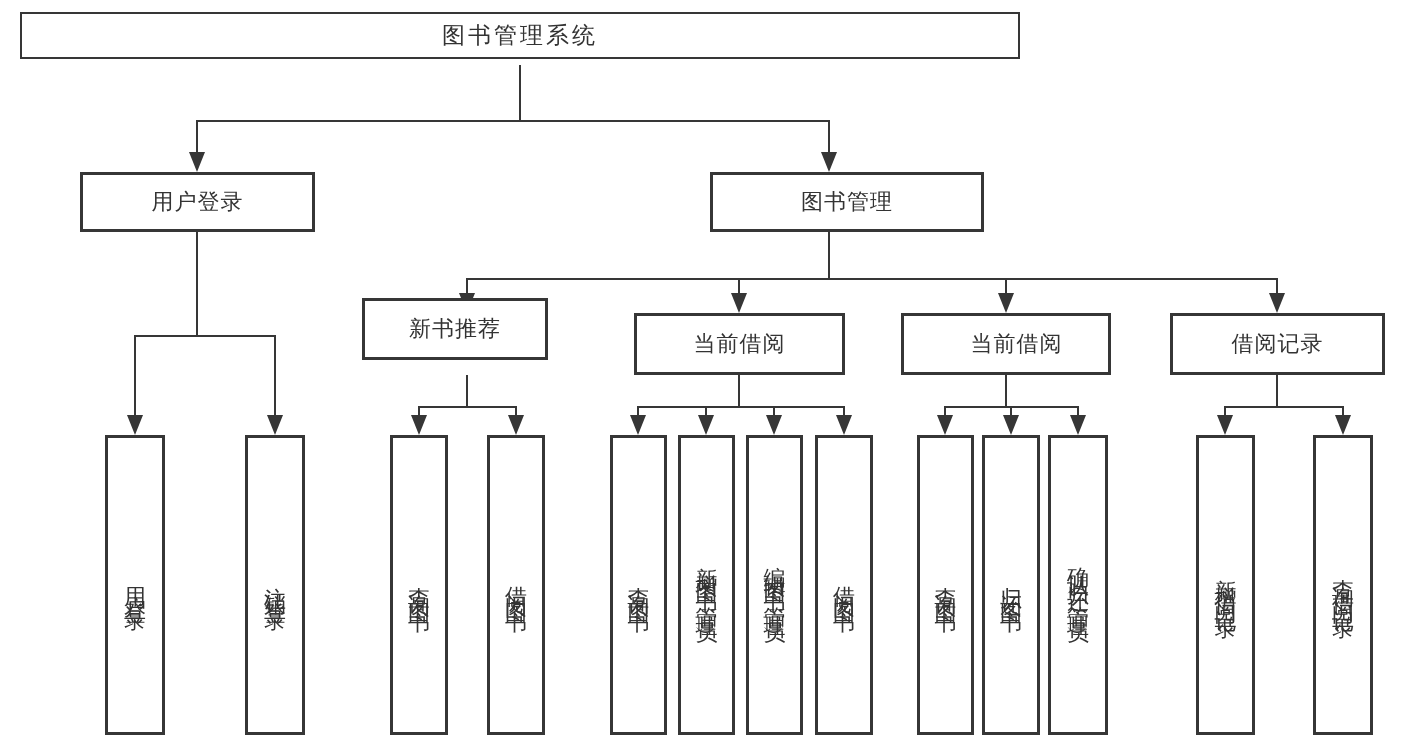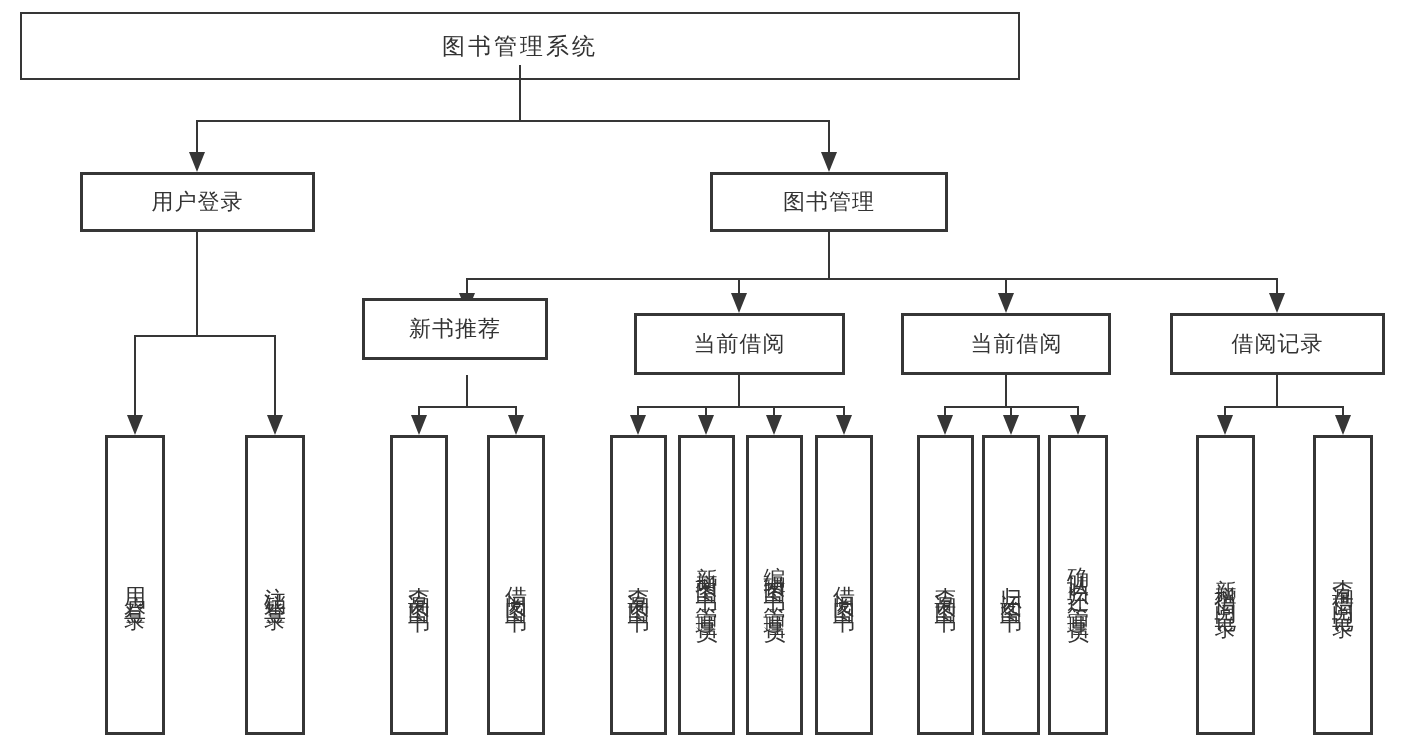--- a/index.html
+++ b/index.html
@@ -27,37 +27,37 @@
   .watermark{
     position:absolute;right:6px;bottom:2px;
     font-size:21px;letter-spacing:1px;color:#c6c6c6;white-space:nowrap;
   }
 </style>
 </head>
 <body>
 
 <div class="canvas">
 
-  <div class="node root" style="left:20px;top:12px;width:1000px;height:68px;">
+  <div class="node root" style="left:20px;top:12px;width:1000px;height:47px;">
     <span>图书管理系统</span>
   </div>
 
   <div>
     <div class="vl" style="left:519px;top:65px;height:55px;"></div>
     <div class="hl" style="left:196px;top:120px;width:634px;"></div>
     <div class="vl" style="left:196px;top:120px;height:34px;"></div>
     <div class="arr" style="left:189px;top:152px;"></div>
     <div class="vl" style="left:828px;top:120px;height:34px;"></div>
     <div class="arr" style="left:821px;top:152px;"></div>
   </div>
 
   <div class="node" style="left:80px;top:172px;width:235px;height:60px;">
     <span>用户登录</span>
   </div>
-  <div class="node" style="left:710px;top:172px;width:238px;height:60px;">
+  <div class="node" style="left:710px;top:172px;width:274px;height:60px;">
     <span>图书管理</span>
   </div>
 
   <div>
     <div class="vl" style="left:196px;top:232px;height:103px;"></div>
     <div class="hl" style="left:134px;top:335px;width:142px;"></div>
     <div class="vl" style="left:134px;top:335px;height:82px;"></div>
     <div class="arr" style="left:127px;top:415px;"></div>
     <div class="vl" style="left:274px;top:335px;height:82px;"></div>
     <div class="arr" style="left:267px;top:415px;"></div>

